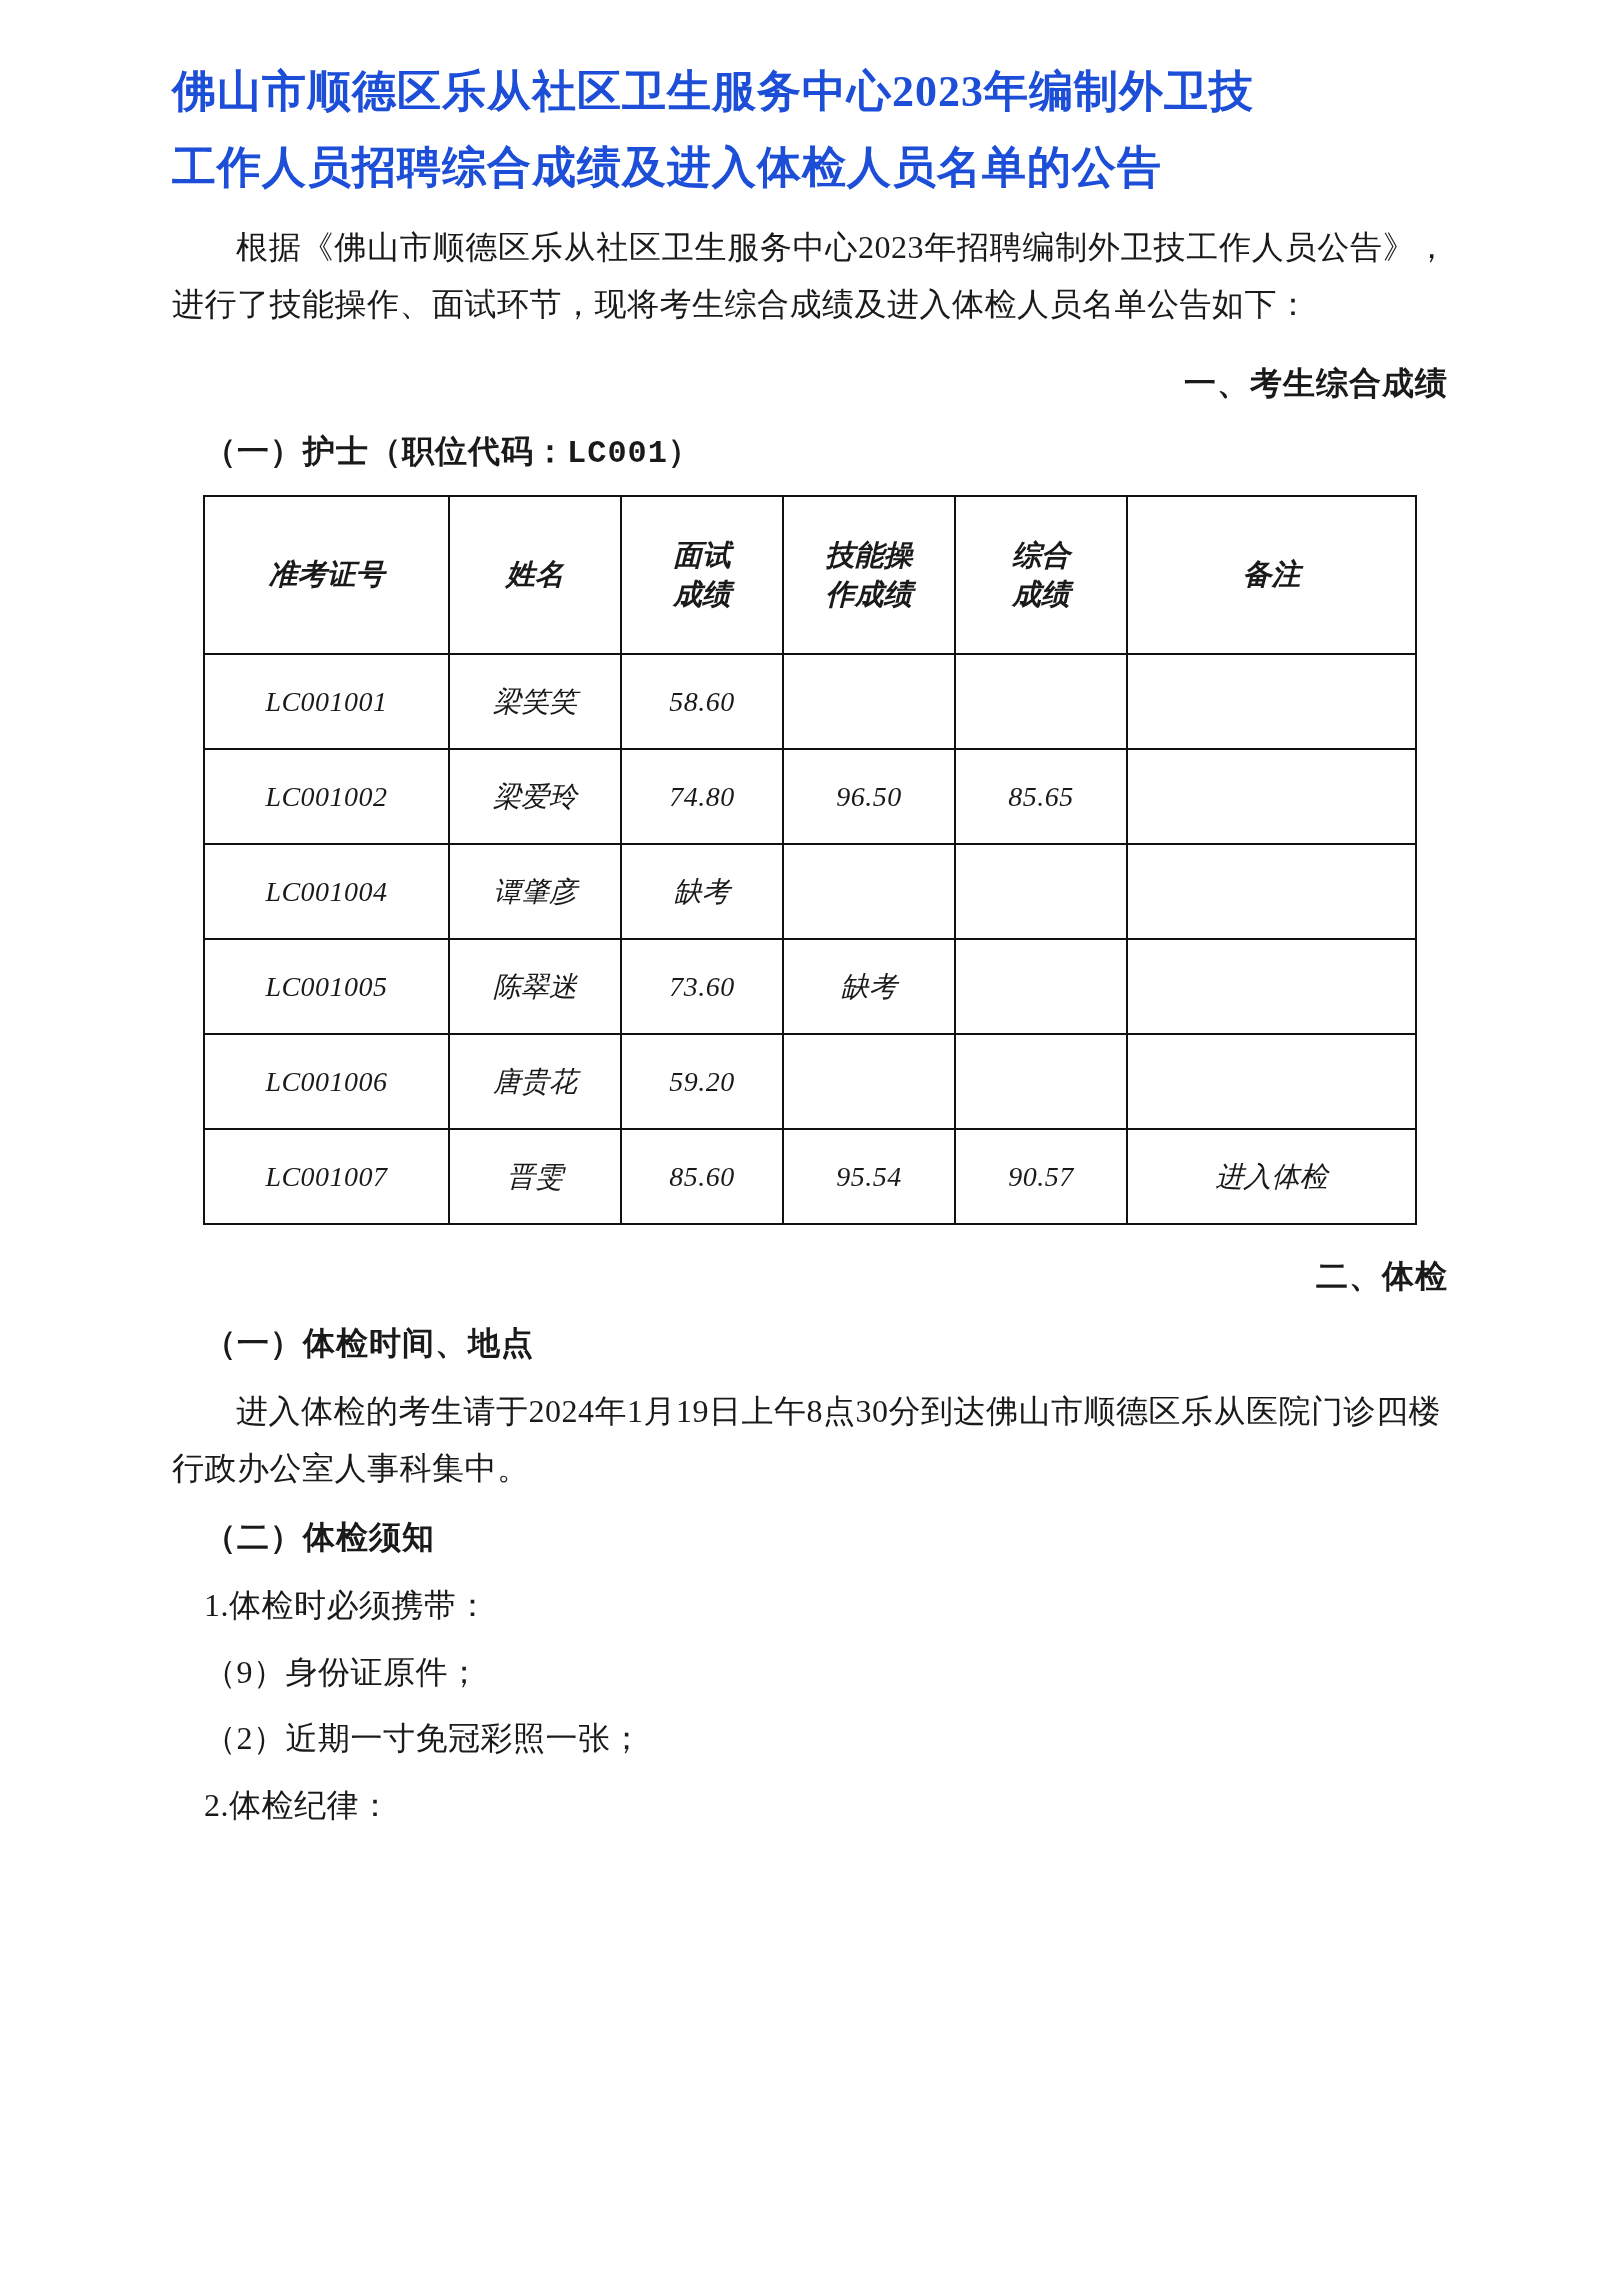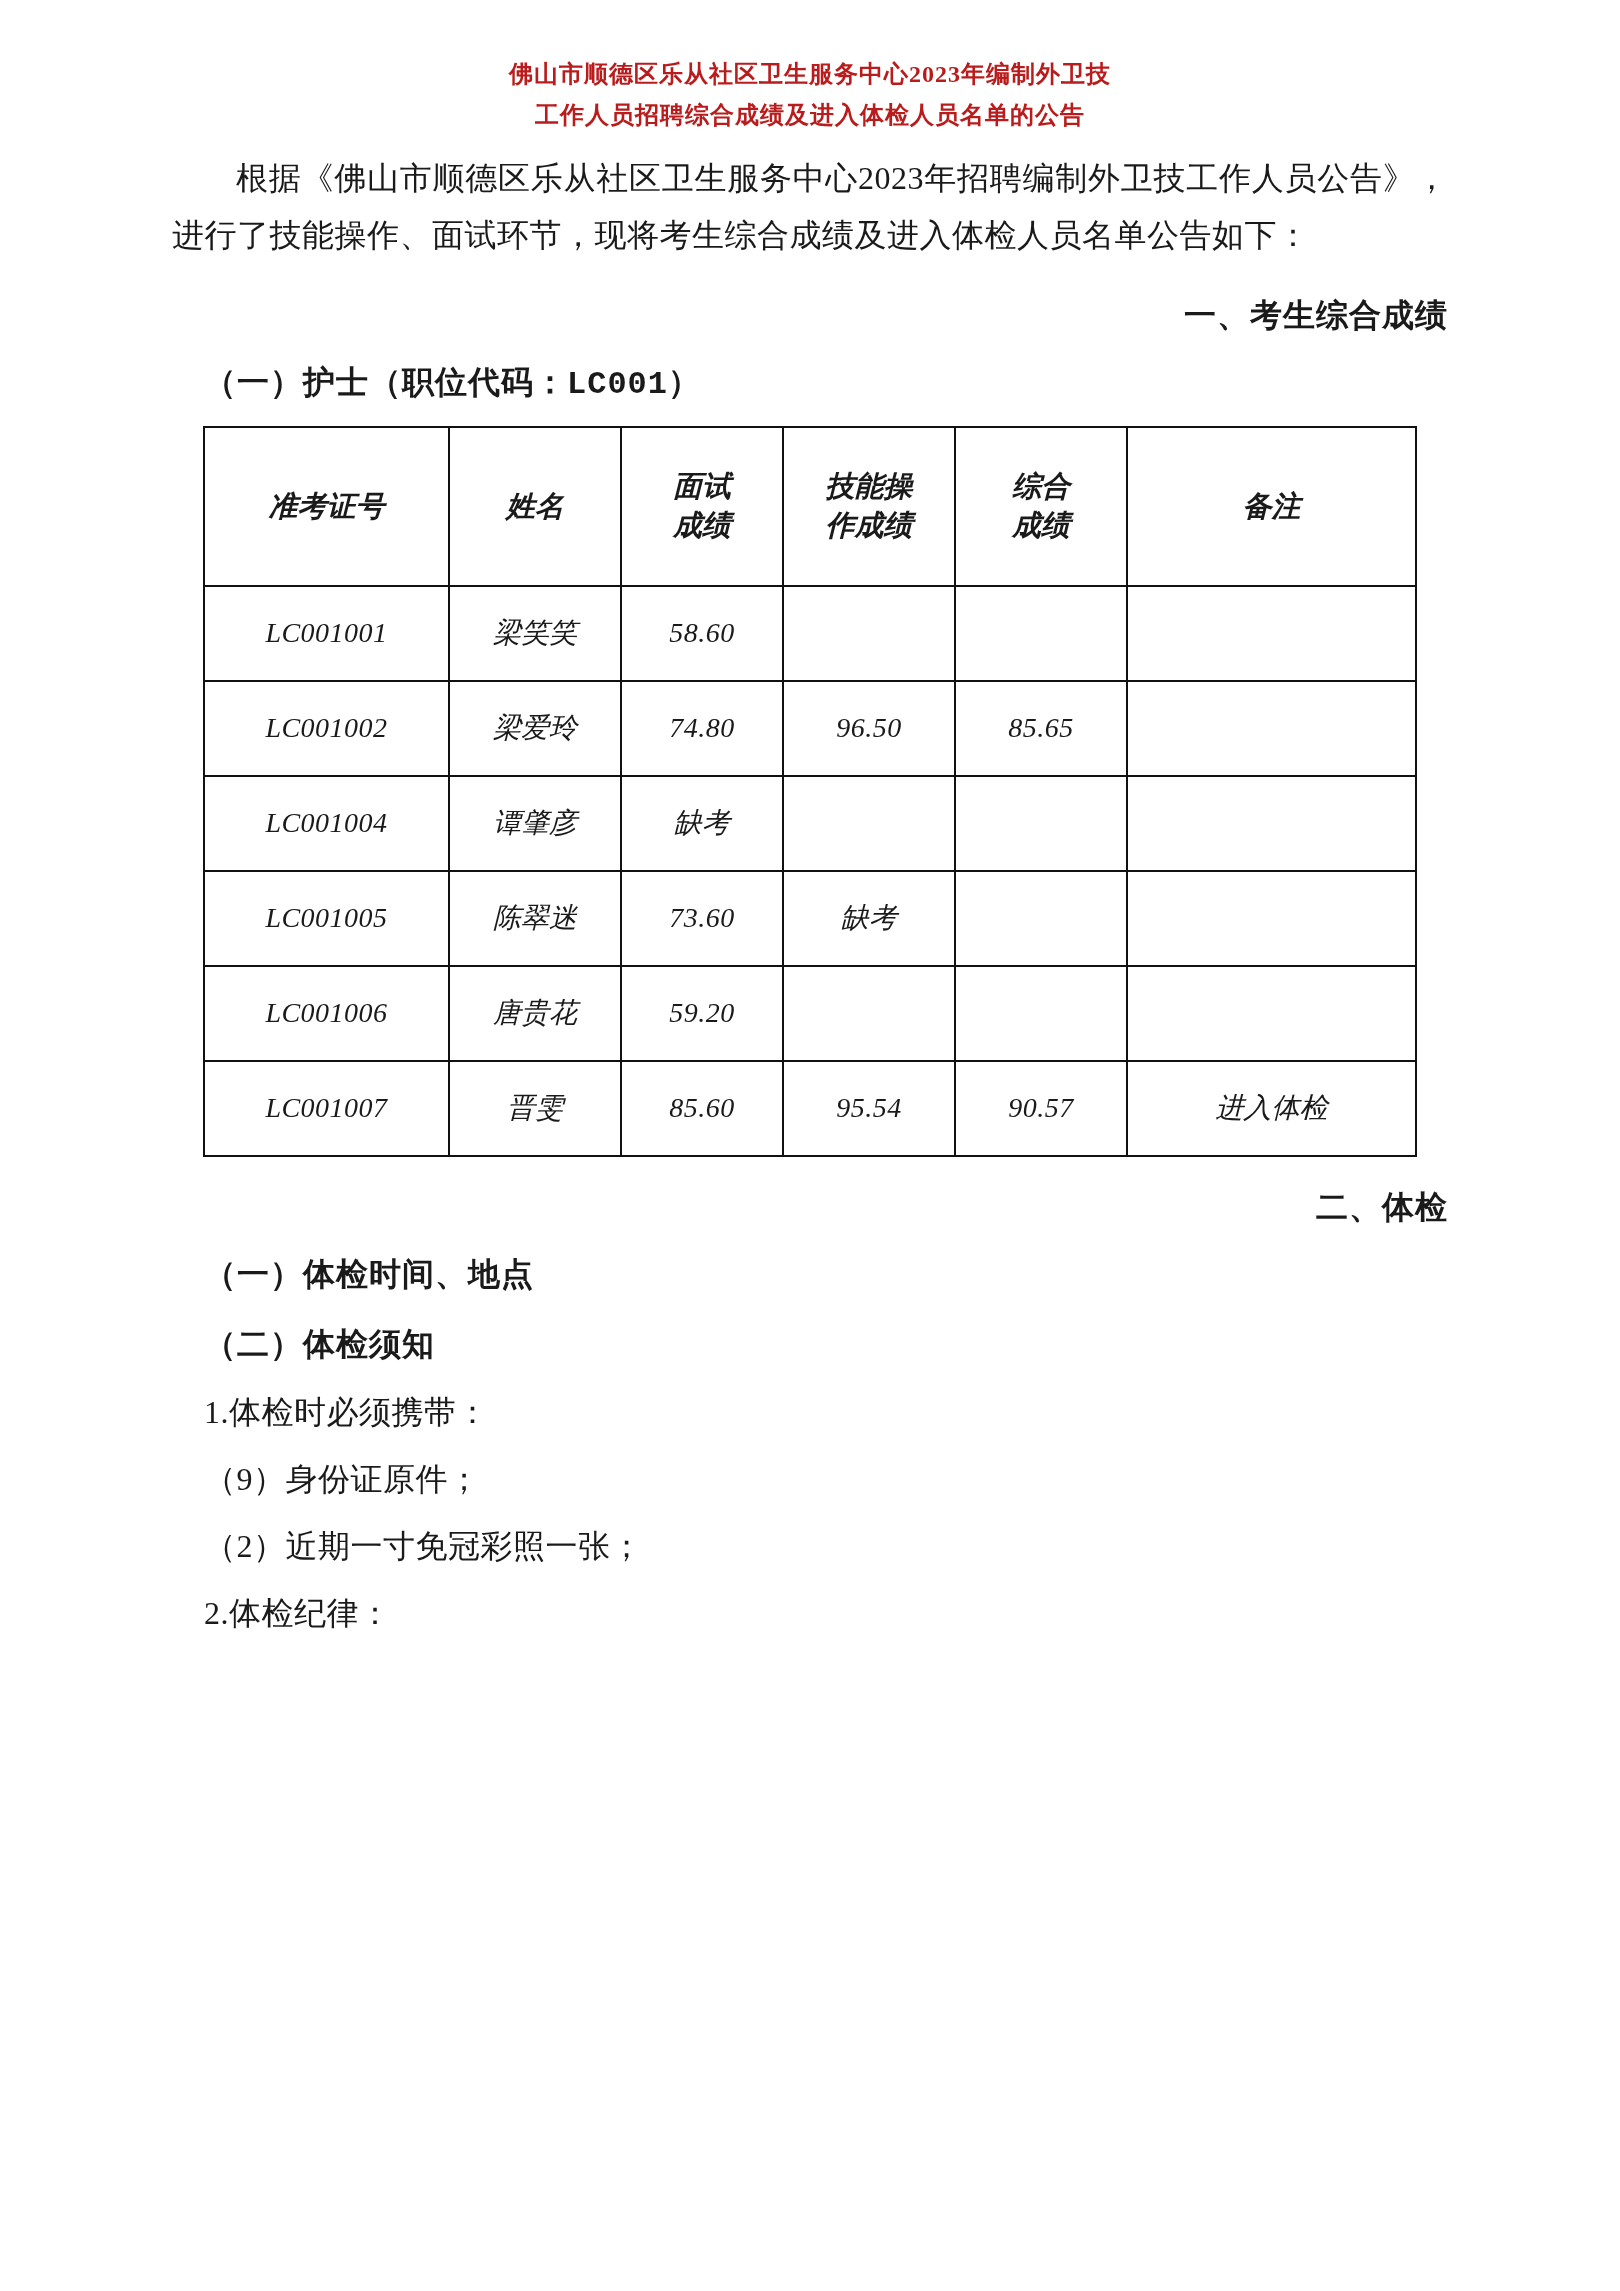--- a/index.html
+++ b/index.html
@@ -16,26 +16,26 @@
     overflow: hidden;
   }
   .page {
     box-sizing: border-box;
     width: 1620px;
     height: 2292px;
     padding: 54px 172px 0 172px;
     position: relative;
   }
   .title {
-    text-align: center;
-    font-weight: bold;
-    font-size: 24px;
+    text-align: left;
+    font-weight: bold;
+    font-size: 44px;
     line-height: 1.72;
     letter-spacing: 1px;
-    color: #b91c1c;
+    color: #1d4ed8;
   }
   .title-line {
     display: block;
   }
   .para {
     font-size: 32px;
     line-height: 1.78;
     text-indent: 2em;
     margin: 13.7px 0 0 0;
     letter-spacing: 0.5px;
@@ -209,20 +209,21 @@
         <td class="cell-mono">90.57</td>
         <td>进入体检</td>
       </tr>
     </tbody>
   </table>
 
   <div class="heading">二、体检</div>
 
   <div class="subheading">（一）体检时间、地点</div>
 
+  <p class="body-para">进入体检的考生请于2024年1月19日上午8点30分到达佛山市顺德区乐从医院门诊四楼行政办公室人事科集中。</p>
 
   <div class="subheading">（二）体检须知</div>
 
   <p class="list-para">1.体检时必须携带：</p>
   <p class="list-para">（9）身份证原件；</p>
   <p class="list-para">（2）近期一寸免冠彩照一张；</p>
   <p class="list-para">2.体检纪律：</p>
 
 </div>
 

